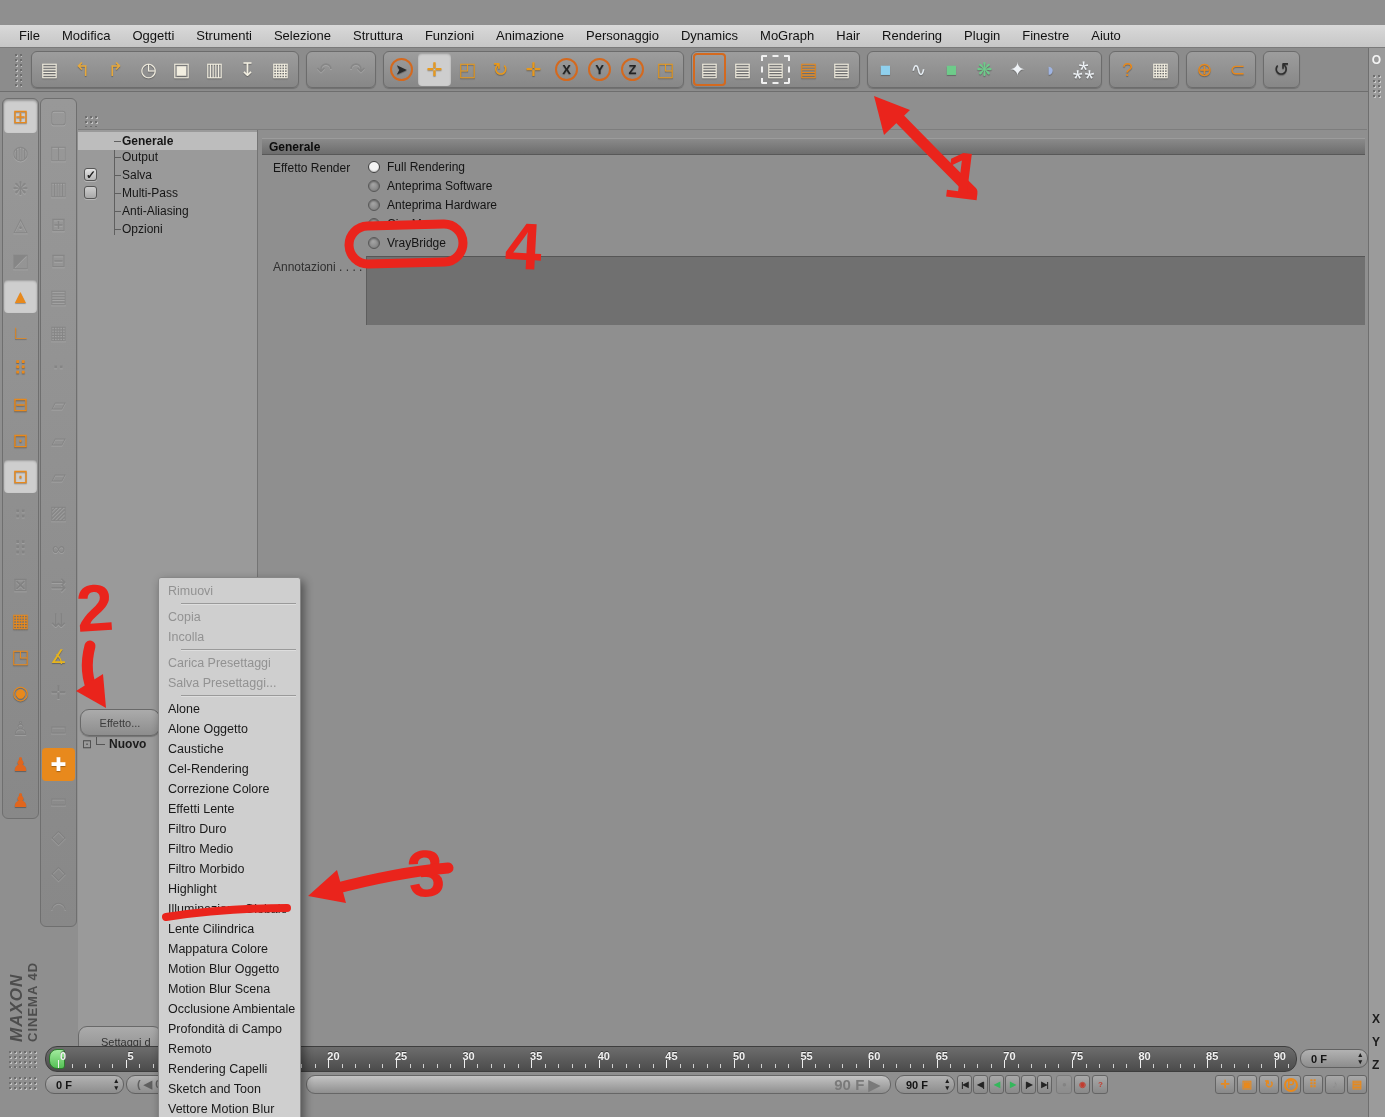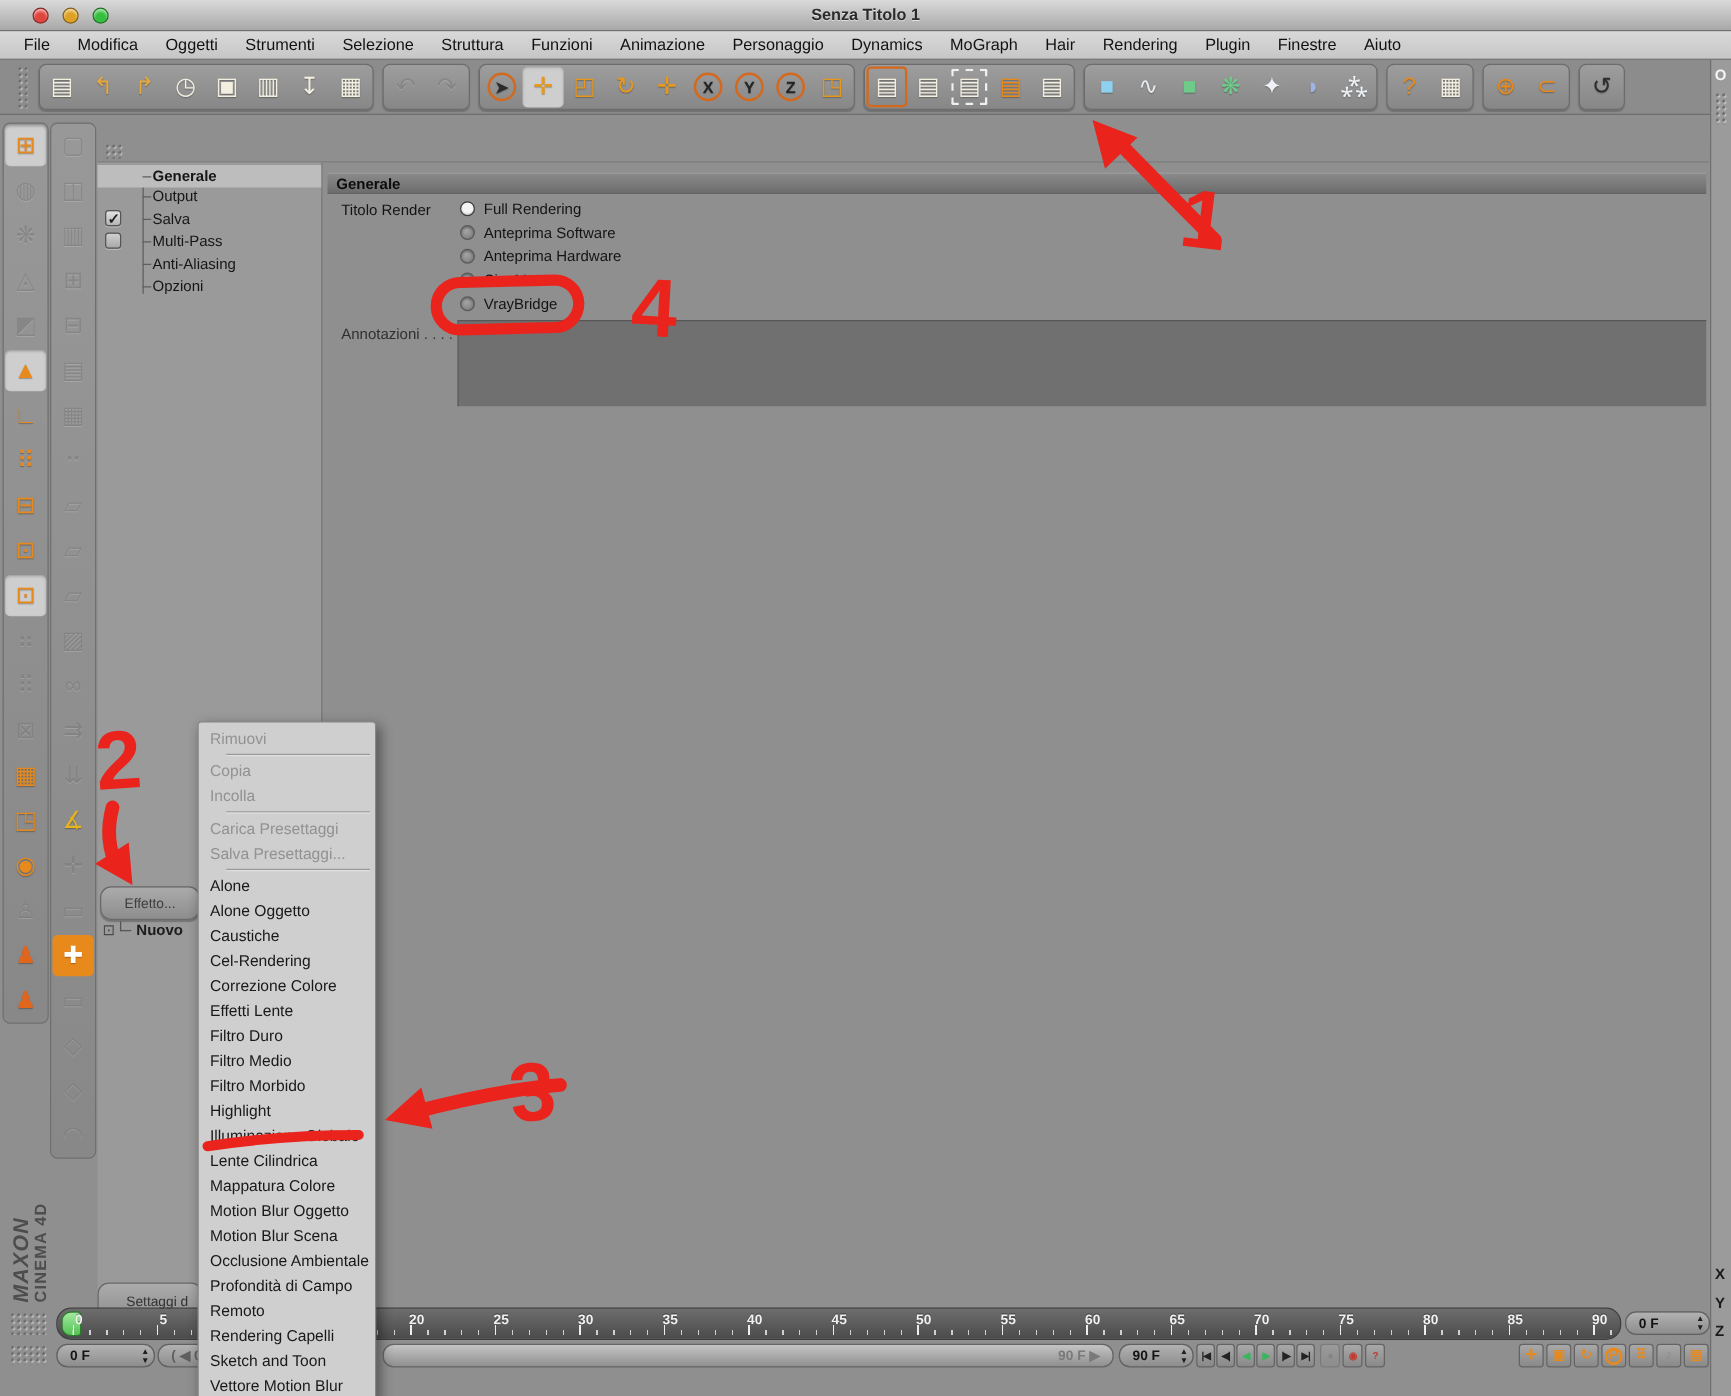--- a/index.html
+++ b/index.html
@@ -76,21 +76,21 @@
 #marker0{position:absolute;left:3px;top:2px;width:16px;height:20px;background:linear-gradient(#a2eb9e,#55c055);border:1px solid #2d7a2d;border-radius:8px 3px 3px 8px}
 #ruler-labels{position:absolute;left:0;top:0;right:0;height:14px}
 .tick-label{position:absolute;top:3px;transform:translateX(-50%);font-size:11px;font-weight:bold;color:#f1f1f1;text-shadow:0 -1px 0 rgba(0,0,0,.45)}
 #ticks-minor{position:absolute;left:12px;right:6px;bottom:3px;height:4px;background-image:repeating-linear-gradient(90deg,rgba(240,240,240,.8) 0 1px,transparent 1px 13.52px)}
 #ticks-major{position:absolute;left:12px;right:6px;bottom:3px;height:8px;background-image:repeating-linear-gradient(90deg,rgba(245,245,245,.95) 0 1px,transparent 1px 67.6px)}
 .stepper{position:absolute;height:19px;border-radius:9px;background:linear-gradient(#b2b2b2,#8d8d8d);border:1px solid #616161;font-size:11px;font-weight:bold;color:#141414;display:flex;align-items:center;padding:0 16px 0 10px;white-space:nowrap;overflow:hidden}
 .stepper::before{content:"▴";position:absolute;right:5px;top:1px;font-size:7px;color:#1d1d1d}
 .stepper::after{content:"▾";position:absolute;right:5px;bottom:1px;font-size:7px;color:#1d1d1d}
 #stepper0{left:45px;top:1075px;width:79px}
 #rangestart{left:126px;top:1075px;width:76px;color:#5f5f5f}
-#slider{position:absolute;left:306px;top:1075px;width:585px;height:19px;border-radius:9px;background:linear-gradient(#c4c4c4,#8f8f8f);border:1px solid #666;display:flex;align-items:center;justify-content:flex-end;padding-right:10px;font-size:11px;font-weight:bold;color:#7a7a7a}
+#slider{position:absolute;left:306px;top:1075px;width:585px;height:19px;border-radius:9px;background:linear-gradient(#c4c4c4,#8f8f8f);border:1px solid #666;display:flex;align-items:center;justify-content:flex-end;padding-right:10px;font-size:15px;font-weight:bold;color:#7a7a7a}
 #stepper90{left:895px;top:1075px;width:60px}
 #stepperR{left:1300px;top:1049px;width:68px}
 .tp-group{position:absolute;top:1075px;display:flex;gap:1px}
 #playback{left:957px}
 #record{left:1056px;gap:2px}
 #keytools{left:1215px;gap:2px}
 .tp-btn{width:15px;height:19px;background:linear-gradient(#a8a8a8,#898989);border:1px solid #646464;border-radius:3px;display:flex;align-items:center;justify-content:center;position:relative}
 #record .tp-btn{width:16px}
 #keytools .tp-btn{width:20px}
 .tp-btn .gl{font-size:8px;font-weight:bold;letter-spacing:-1px;line-height:1;text-shadow:none}
@@ -113,26 +113,20 @@
 .astroke2{fill:none;stroke:var(--ann);stroke-width:8;stroke-linecap:round}
 .afill{fill:var(--ann)}
 .arect{fill:none;stroke:var(--ann);stroke-width:9}
 .adigit{fill:var(--ann);font-family:"Liberation Sans",sans-serif;font-size:66px;font-weight:bold}
 </style>
 </head>
 <body>
 
 <div id="app" style="--ann: #ea241c;">
 
-  <div id="titlebar">
-    <span class="light" id="light-close"></span>
-    <span class="light" id="light-min"></span>
-    <span class="light" id="light-zoom"></span>
-    <div id="title">Senza Titolo 1</div>
-  </div>
 
   <div id="menubar">
       <span class="mb-item">File</span>
       <span class="mb-item">Modifica</span>
       <span class="mb-item">Oggetti</span>
       <span class="mb-item">Strumenti</span>
       <span class="mb-item">Selezione</span>
       <span class="mb-item">Struttura</span>
       <span class="mb-item">Funzioni</span>
       <span class="mb-item">Animazione</span>
@@ -416,21 +410,21 @@
     <div id="tree-vline"></div>
     <div class="tree-row selected" style="top:2px"><span>Generale</span></div>
     <div class="tree-row"><span>Output</span></div>
     <div class="tree-row"><span class="cb checked"></span><span>Salva</span></div>
     <div class="tree-row"><span class="cb unchecked"></span><span>Multi-Pass</span></div>
     <div class="tree-row"><span>Anti-Aliasing</span></div>
     <div class="tree-row"><span>Opzioni</span></div>
   </div>
 
   <div id="genheader">Generale</div>
-  <div id="engine-label">Titolo Render</div>
+  <div id="engine-label">Effetto Render</div>
   <div class="radio-row" style="top:159px">
       <span class="radio sel"></span>
       <span>Full Rendering</span>
     </div>
   <div class="radio-row" style="top:178px">
       <span class="radio"></span>
       <span>Anteprima Software</span>
     </div>
   <div class="radio-row" style="top:197px">
       <span class="radio"></span>

